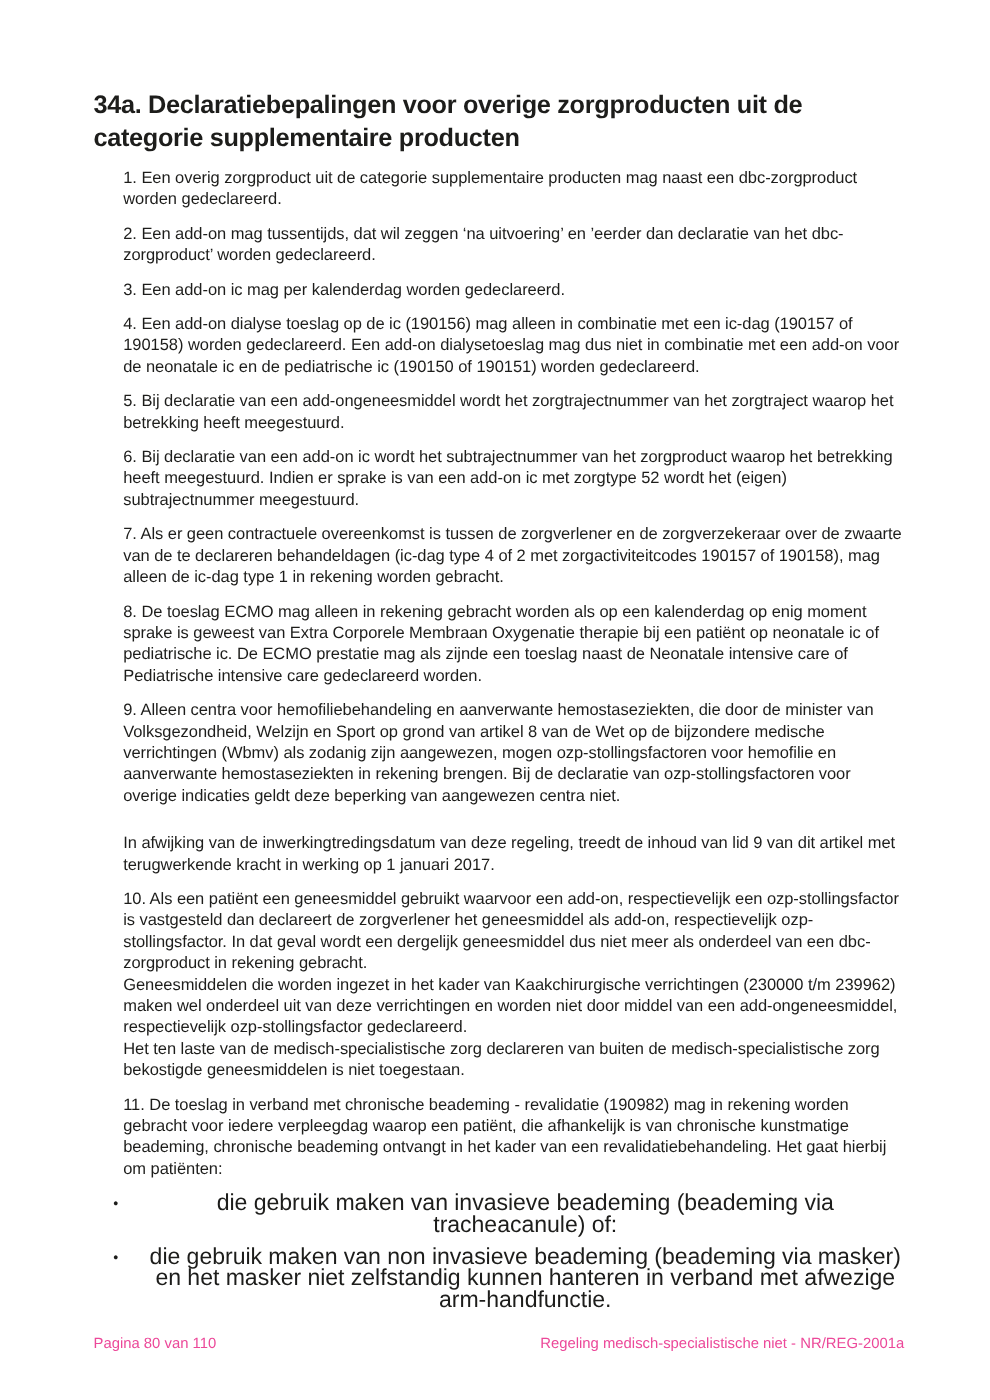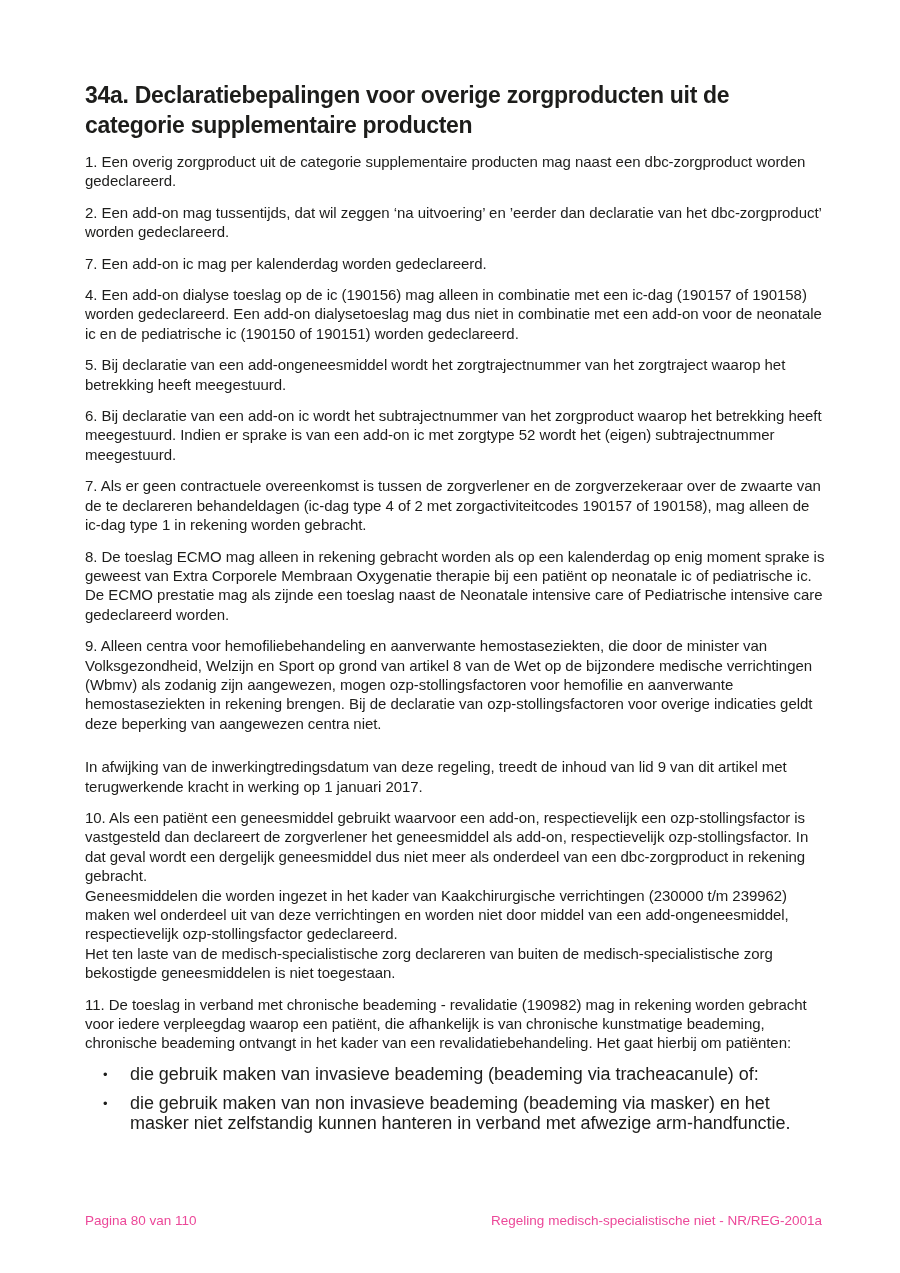--- a/index.html
+++ b/index.html
@@ -26,35 +26,37 @@
     font-weight: bold;
     letter-spacing: -0.3px;
     color: #1d1d1b;
     margin: 0 0 9px 0;
   }
   .para {
     font-size: 15px;
     line-height: 19.4px;
     letter-spacing: -0.05px;
     margin-top: 12px;
+    margin-left: 27px;
   }
   .para.tight { margin-top: 0; }
   .para.large { margin-top: 24px; }
   ul.bullets {
     list-style: none;
     margin: 12px 0 0 0;
     padding: 0;
   }
   ul.bullets li {
     position: relative;
-    font-size: 18px;
+    font-size: 21px;
     line-height: 19.4px;
     letter-spacing: -0.05px;
     padding-left: 45px;
     margin-top: 10px;
+    text-align: center;
   }
   ul.bullets li::before {
     content: "\2022";
     position: absolute;
     left: 18px;
     top: 0;
     font-size: 13px;
   }
   .footer {
     position: absolute;
@@ -70,21 +72,21 @@
 </style>
 </head>
 <body>
 
 <div class="page">
   <div class="content">
     <h1 class="heading">34a. Declaratiebepalingen voor overige zorgproducten uit de categorie supplementaire producten</h1>
     <div id="paragraphs">
         <p class="para">1. Een overig zorgproduct uit de categorie supplementaire producten mag naast een dbc-zorgproduct worden gedeclareerd.</p>
         <p class="para">2. Een add-on mag tussentijds, dat wil zeggen ‘na uitvoering’ en ’eerder dan declaratie van het dbc-zorgproduct’ worden gedeclareerd.</p>
-        <p class="para">7. Een add-on ic mag per kalenderdag worden gedeclareerd.</p>
+        <p class="para">3. Een add-on ic mag per kalenderdag worden gedeclareerd.</p>
         <p class="para">4. Een add-on dialyse toeslag op de ic (190156) mag alleen in combinatie met een ic-dag (190157 of 190158) worden gedeclareerd. Een add-on dialysetoeslag mag dus niet in combinatie met een add-on voor de neonatale ic en de pediatrische ic (190150 of 190151) worden gedeclareerd.</p>
         <p class="para">5. Bij declaratie van een add-ongeneesmiddel wordt het zorgtrajectnummer van het zorgtraject waarop het betrekking heeft meegestuurd.</p>
         <p class="para">6. Bij declaratie van een add-on ic wordt het subtrajectnummer van het zorgproduct waarop het betrekking heeft meegestuurd. Indien er sprake is van een add-on ic met zorgtype 52 wordt het (eigen) subtrajectnummer meegestuurd.</p>
         <p class="para">7. Als er geen contractuele overeenkomst is tussen de zorgverlener en de zorgverzekeraar over de zwaarte van de te declareren behandeldagen (ic-dag type 4 of 2 met zorgactiviteitcodes 190157 of 190158), mag alleen de ic-dag type 1 in rekening worden gebracht.</p>
         <p class="para">8. De toeslag ECMO mag alleen in rekening gebracht worden als op een kalenderdag op enig moment sprake is geweest van Extra Corporele Membraan Oxygenatie therapie bij een patiënt op neonatale ic of pediatrische ic. De ECMO prestatie mag als zijnde een toeslag naast de Neonatale intensive care of Pediatrische intensive care gedeclareerd worden.</p>
         <p class="para">9. Alleen centra voor hemofiliebehandeling en aanverwante hemostaseziekten, die door de minister van Volksgezondheid, Welzijn en Sport op grond van artikel 8 van de Wet op de bijzondere medische verrichtingen (Wbmv) als zodanig zijn aangewezen, mogen ozp-stollingsfactoren voor hemofilie en aanverwante hemostaseziekten in rekening brengen. Bij de declaratie van ozp-stollingsfactoren voor overige indicaties geldt deze beperking van aangewezen centra niet.</p>
         <p class="para large">In afwijking van de inwerkingtredingsdatum van deze regeling, treedt de inhoud van lid 9 van dit artikel met terugwerkende kracht in werking op 1 januari 2017.</p>
         <p class="para">10. Als een patiënt een geneesmiddel gebruikt waarvoor een add-on, respectievelijk een ozp-stollingsfactor is vastgesteld dan declareert de zorgverlener het geneesmiddel als add-on, respectievelijk ozp-stollingsfactor. In dat geval wordt een dergelijk geneesmiddel dus niet meer als onderdeel van een dbc-zorgproduct in rekening gebracht.</p>
         <p class="para tight">Geneesmiddelen die worden ingezet in het kader van Kaakchirurgische verrichtingen (230000 t/m 239962) maken wel onderdeel uit van deze verrichtingen en worden niet door middel van een add-ongeneesmiddel, respectievelijk ozp-stollingsfactor gedeclareerd.</p>
         <p class="para tight">Het ten laste van de medisch-specialistische zorg declareren van buiten de medisch-specialistische zorg bekostigde geneesmiddelen is niet toegestaan.</p>

